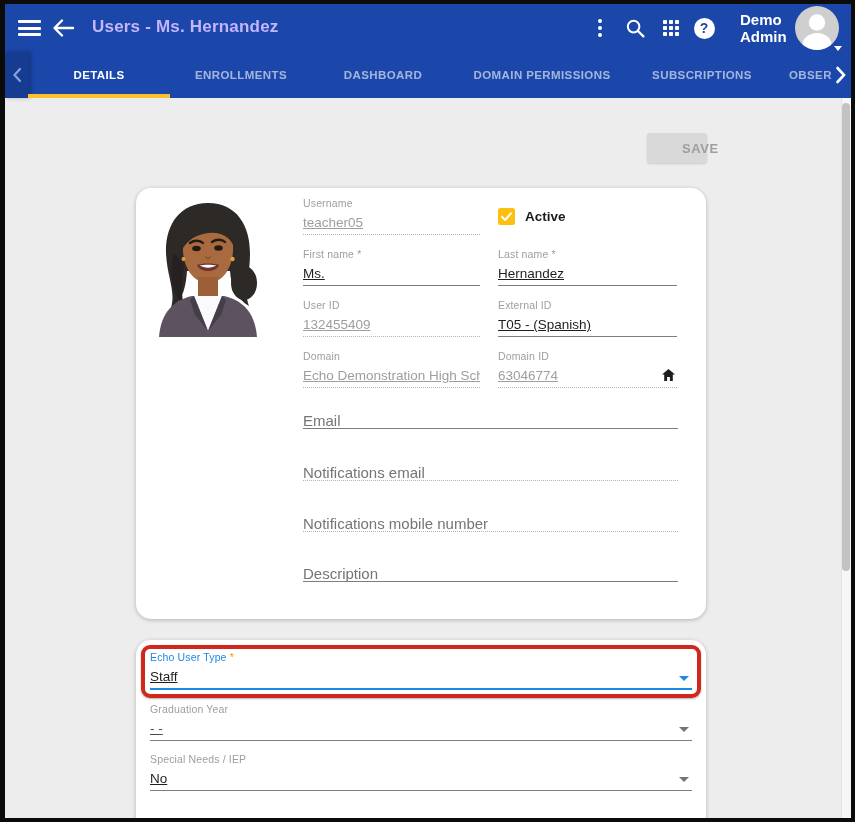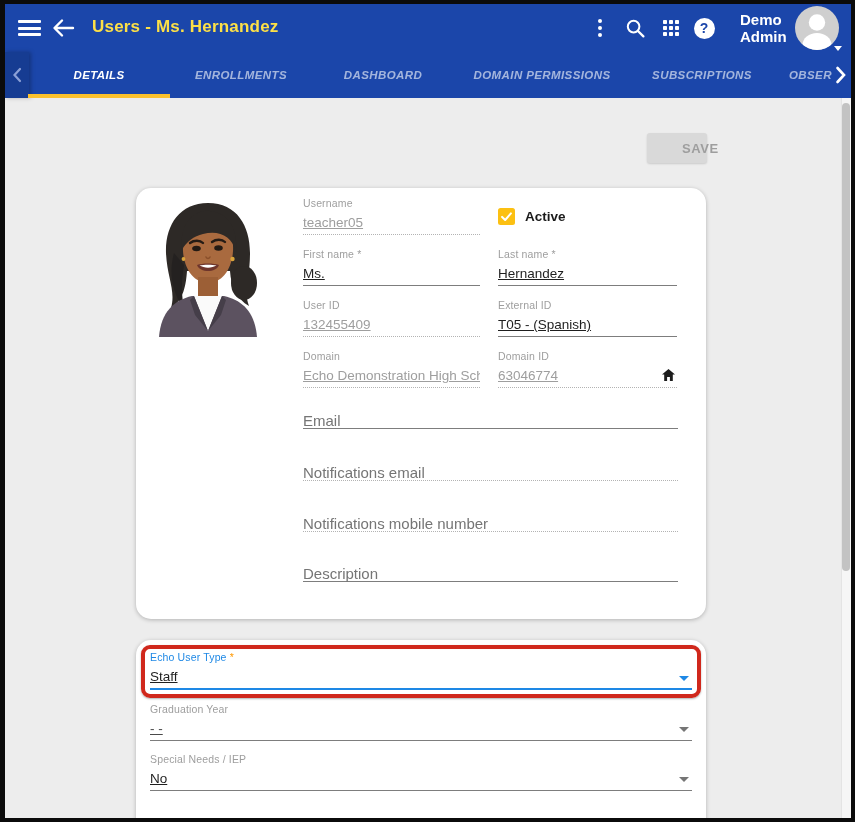--- a/index.html
+++ b/index.html
@@ -7,33 +7,33 @@
   body { width:855px; height:822px; position:relative; overflow:hidden;
          font-family:"Liberation Sans","DejaVu Sans",sans-serif; }
   .stage { position:absolute; inset:0; background:#0b0b0b; }
   .app { position:absolute; left:5px; top:4px; width:846px; height:814px; background:#ededed; overflow:hidden; }
 
   
   .header { position:absolute; left:0; top:0; width:100%; height:48px; background:#1b46aa; }
   .hambtn { position:absolute; left:13px; top:14px; width:24px; height:20px; display:flex; flex-direction:column; justify-content:space-between; padding:2px 0; cursor:pointer; }
   .hambtn span { display:block; width:23px; height:3px; background:#fff; border-radius:1px; }
   .backbtn { position:absolute; left:45px; top:12px; width:26px; height:24px; }
-  .title { position:absolute; left:87px; top:13px; color:#fde047; font-size:17px; font-weight:bold; letter-spacing:.2px; white-space:nowrap; }
+  .title { position:absolute; left:87px; top:13px; color:#c4b5fd; font-size:17px; font-weight:bold; letter-spacing:.2px; white-space:nowrap; }
   .hicon { position:absolute; top:12px; width:24px; height:24px; display:flex; align-items:center; justify-content:center; cursor:pointer; }
   .dots { flex-direction:column; gap:2.8px; }
   .dots span { width:4.2px; height:4.2px; border-radius:50%; background:#fff; display:block; }
   .gridicon { display:grid; grid-template-columns:repeat(3,4px); grid-template-rows:repeat(3,4px); gap:2.4px; width:17px; height:17px; }
   .gridicon span { background:#fff; border-radius:.8px; }
   .helpdisc { width:21px; height:21px; border-radius:50%; background:#fff; color:#1b46aa; font-weight:bold; font-size:14px; display:flex; align-items:center; justify-content:center; }
   .acctname { position:absolute; left:735px; top:7px; color:#fff; font-size:15px; font-weight:bold; line-height:17px; cursor:pointer; }
   .avatarbtn { position:absolute; left:790px; top:2px; width:44px; height:44px; border-radius:50%; background:#cfcfcf; overflow:hidden; cursor:pointer; }
   .avcaret { position:absolute; left:829px; top:42px; width:0; height:0; border-left:4.5px solid transparent; border-right:4.5px solid transparent; border-top:5px solid #fff; }
 
   
-  .tabbar { position:absolute; left:0; top:48px; width:100%; height:46px; background:#1b46aa;font-style:italic; }
+  .tabbar { position:absolute; left:0; top:48px; width:100%; height:46px; background:#1b46aa; }
   .tabnavL { position:absolute; left:0; top:0; width:24px; height:46px; background:#163c92; display:flex; align-items:center; justify-content:center; cursor:pointer; box-shadow:2px 0 4px rgba(0,0,0,.25); }
   .tabnavR { position:absolute; right:0; top:0; width:22px; height:46px; display:flex; align-items:center; justify-content:center; cursor:pointer; }
   .tab { position:absolute; top:0; height:46px; display:flex; align-items:center; justify-content:center; font-size:11.5px; font-weight:bold; letter-spacing:.4px; color:rgba(255,255,255,.6); cursor:pointer; white-space:nowrap; overflow:hidden; }
   .tab.active { color:#fff; }
   .tabink { position:absolute; left:23px; bottom:0; width:142px; height:4px; background:#fbc12d; }
 
   
   .content { position:absolute; left:0; top:94px; width:100%; height:720px; overflow:hidden; }
   .savebtn { position:absolute; left:642px; top:35px; width:60px; height:30px; background:#d9d9d9; border:none; border-radius:3px; color:#9e9e9e; font-weight:bold; font-size:13px; letter-spacing:.6px; font-family:inherit; box-shadow:0 1px 2px rgba(0,0,0,.15); cursor:pointer;padding-left:35px; }
   .card { position:absolute; left:131px; width:570px; background:#fff; border-radius:15px; box-shadow:0 1px 4px rgba(0,0,0,.25); }

